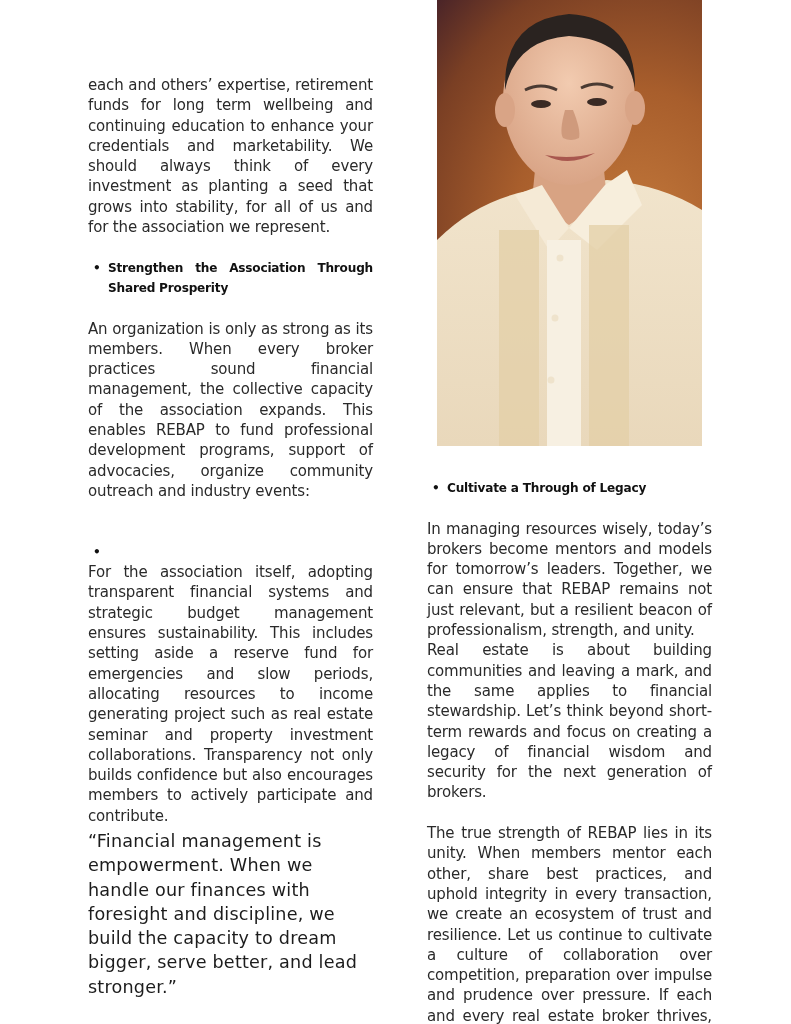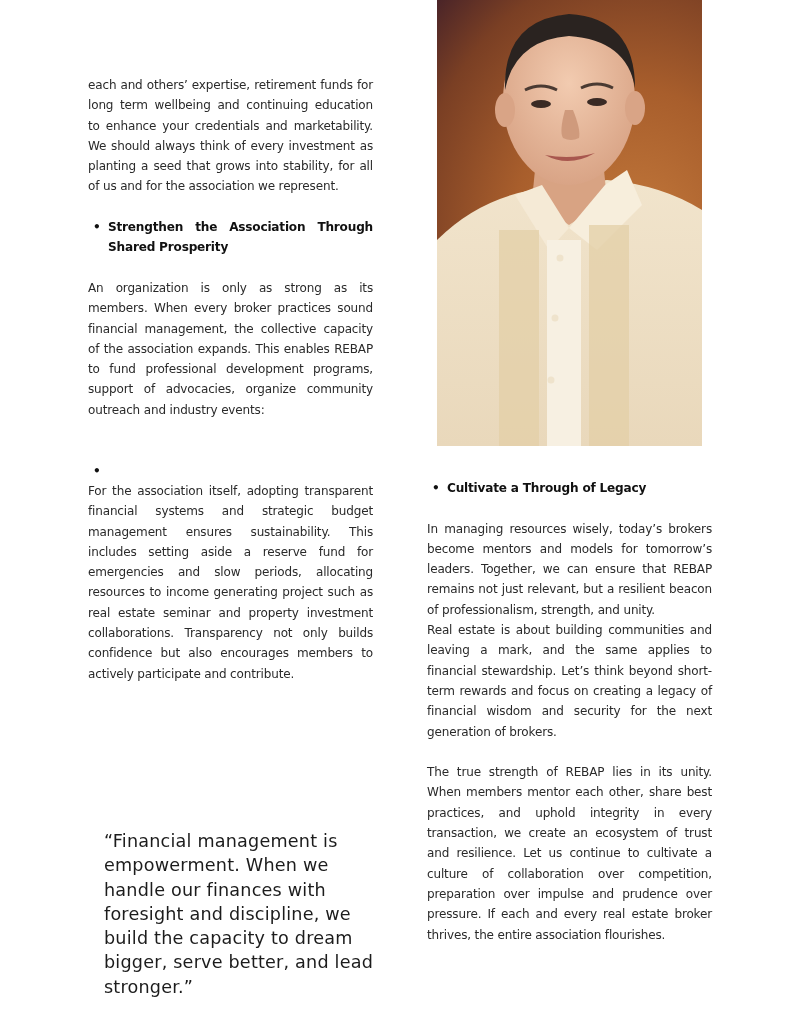--- a/index.html
+++ b/index.html
@@ -4,35 +4,35 @@
 <style>
   html, body { margin: 0; padding: 0; background: #ffffff; }
   body {
     width: 791px; height: 1024px; position: relative; overflow: hidden;
     font-family: "DejaVu Sans", sans-serif; color: #222222;
   }
   .col { position: absolute; }
   .left { left: 88px; top: 75px; width: 285px; }
   .right { left: 427px; top: 478px; width: 285px; }
   p.body {
-    margin: 0; font-size: 12px; line-height: 20.3px; text-align: justify;
+    margin: 0; font-size: 15px; line-height: 20.3px; text-align: justify;
     letter-spacing: -0.15px; color: #2a2a2a;
   }
   p.body.last-left { text-align-last: left; }
   .gap { height: 20.3px; }
   ul.bullet { margin: 0; padding: 0 0 0 20px; list-style: none; }
   ul.bullet li {
     position: relative; font-weight: bold; font-size: 12.1px; line-height: 20.3px;
     text-align: justify; color: #111111; letter-spacing: -0.2px;
   }
   ul.bullet li .dot {
     position: absolute; left: -15px; top: 0; font-weight: bold;
   }
   .quote {
-    position: absolute; left: 104px; top: 829px; width: 290px;
+    position: absolute; left: 88px; top: 829px; width: 290px;
     font-size: 17.6px; line-height: 24.3px; color: #1c1c1c; letter-spacing: 0.2px;
   }
   .photo {
     position: absolute; left: 437px; top: 0; width: 265px; height: 446px; overflow: hidden;
     background: radial-gradient(ellipse at 75% 55%, #c47a3c 0%, #a85e2c 45%, #7a3f24 80%, #4a2428 100%);
   }
 </style>
 </head>
 <body>
 

